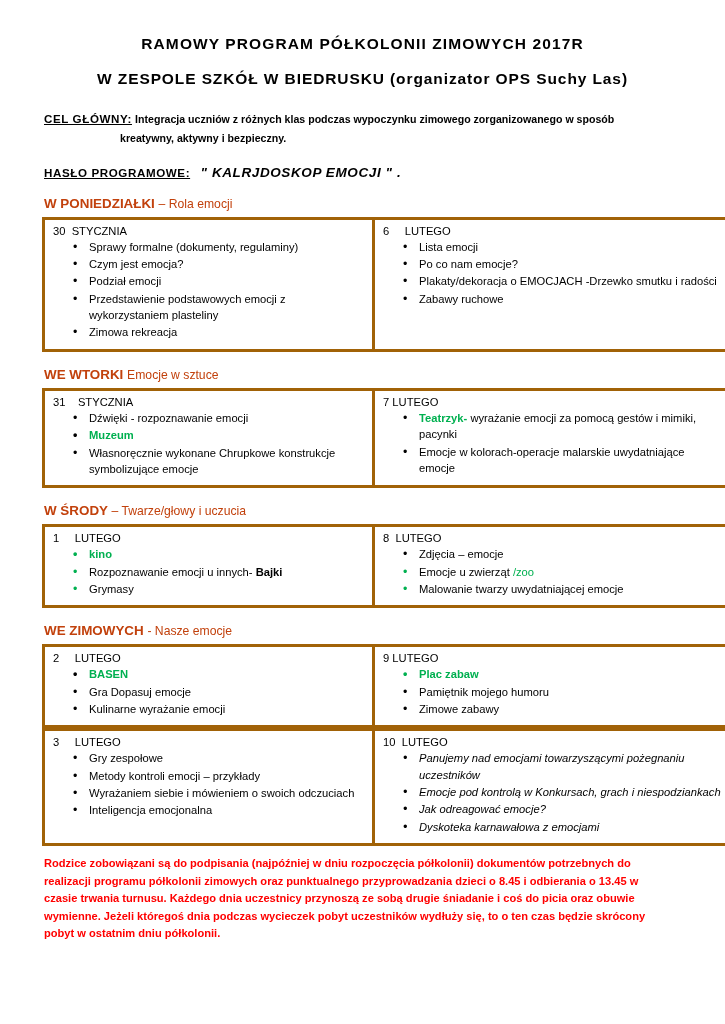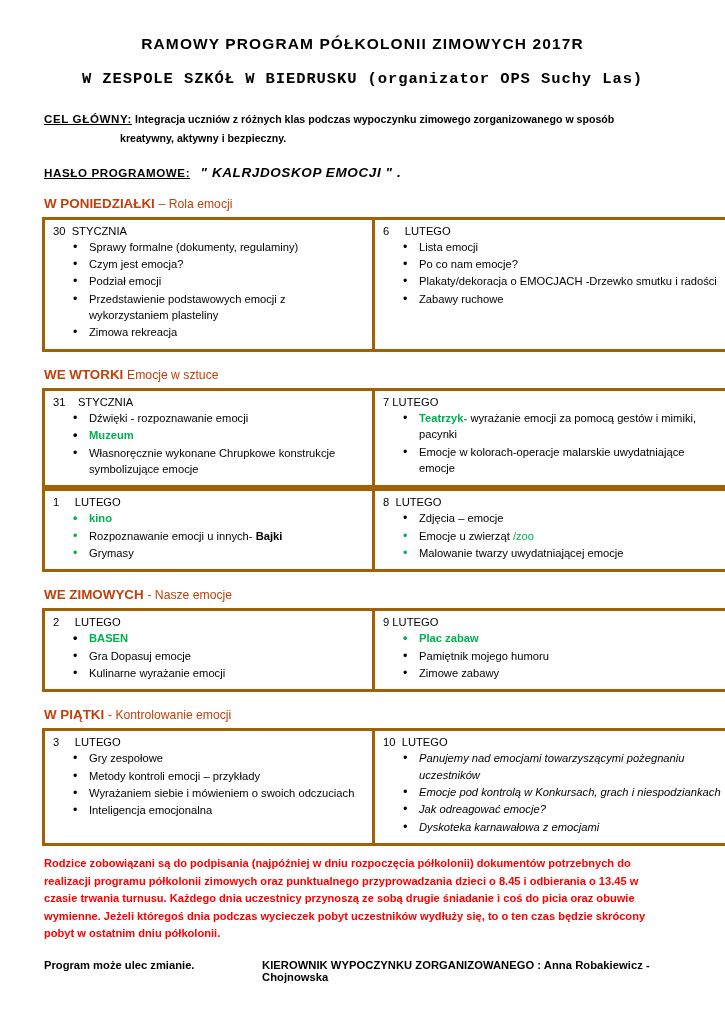--- a/index.html
+++ b/index.html
@@ -34,21 +34,20 @@
     white-space: nowrap;
   }
   .doc-subtitle {
     text-align: center;
     font-weight: bold;
     font-size: 15.5px;
     letter-spacing: 0.9px;
     line-height: 1.35;
     margin: 14px 0 0 0;
     white-space: nowrap;
-    font-family: Liberation Mono, monospace;
   }
 
   
   .intro {
     margin-top: 20px;
     padding-left: 14px;
     font-size: 11.2px;
     line-height: 1.5;
   }
   .intro-row { display: block; }
@@ -240,20 +239,23 @@
         <div class="cell-date">7 LUTEGO</div>
         <ul class="items">
           <li class="b-black"><span class="g">Teatrzyk-</span><span> wyrażanie emocji za pomocą gestów i mimiki, pacynki</span></li>
           <li class="b-black">Emocje w kolorach-operacje malarskie uwydatniające emocje</li>
         </ul>
       </td>
     </tr>
   </tbody>
     </table>
 
+  <div class="day-head">
+    <span class="strong">W ŚRODY </span><span class="sub">– Twarze/głowy i uczucia</span>
+  </div>
   <table class="tbl">
     <tbody>
         <tr>
       <td class="col-l">
         <div class="cell-date">1     LUTEGO</div>
         <ul class="items">
           <li class="b-green t-green">kino</li>
           <li class="b-green"><span>Rozpoznawanie emocji u innych- </span><span class="bd">Bajki</span></li>
           <li class="b-green">Grymasy</li>
         </ul>
@@ -289,23 +291,20 @@
         <ul class="items">
           <li class="b-green t-green">Plac zabaw</li>
           <li class="b-black">Pamiętnik mojego humoru</li>
           <li class="b-black">Zimowe zabawy</li>
         </ul>
       </td>
     </tr>
   </tbody>
     </table>
 
-  <div class="day-head">
-    <span class="strong">W PIĄTKI </span><span class="sub">- Kontrolowanie emocji</span>
-  </div>
   <table class="tbl">
     <tbody>
         <tr>
       <td class="col-l">
         <div class="cell-date">3     LUTEGO</div>
         <ul class="items">
           <li class="b-black">Gry zespołowe</li>
           <li class="b-black">Metody kontroli emocji – przykłady</li>
           <li class="b-black">Wyrażaniem siebie i mówieniem o swoich odczuciach</li>
           <li class="b-black">Inteligencja emocjonalna</li>
@@ -319,18 +318,14 @@
           <li class="b-black t-italic">Jak odreagować emocje?</li>
           <li class="b-black t-italic">Dyskoteka karnawałowa z emocjami</li>
         </ul>
       </td>
     </tr>
   </tbody>
     </table>
 
   <p class="footer-note">Rodzice zobowiązani są do podpisania (najpóźniej w dniu rozpoczęcia półkolonii) dokumentów potrzebnych do realizacji programu półkolonii zimowych oraz punktualnego przyprowadzania dzieci o 8.45  i odbierania o 13.45 w czasie trwania turnusu. Każdego dnia uczestnicy przynoszą ze sobą drugie śniadanie i coś do picia oraz obuwie wymienne. Jeżeli któregoś dnia podczas wycieczek pobyt uczestników wydłuży się, to o ten czas będzie skrócony pobyt w ostatnim dniu półkolonii.</p>
 
-  <div class="sign-row">
-    <span class="sign-left">Program może ulec zmianie.</span>
-    <span class="sign-right">KIEROWNIK WYPOCZYNKU ZORGANIZOWANEGO : Anna Robakiewicz - Chojnowska</span>
-  </div>
 
 </div>
 
 </body></html>

